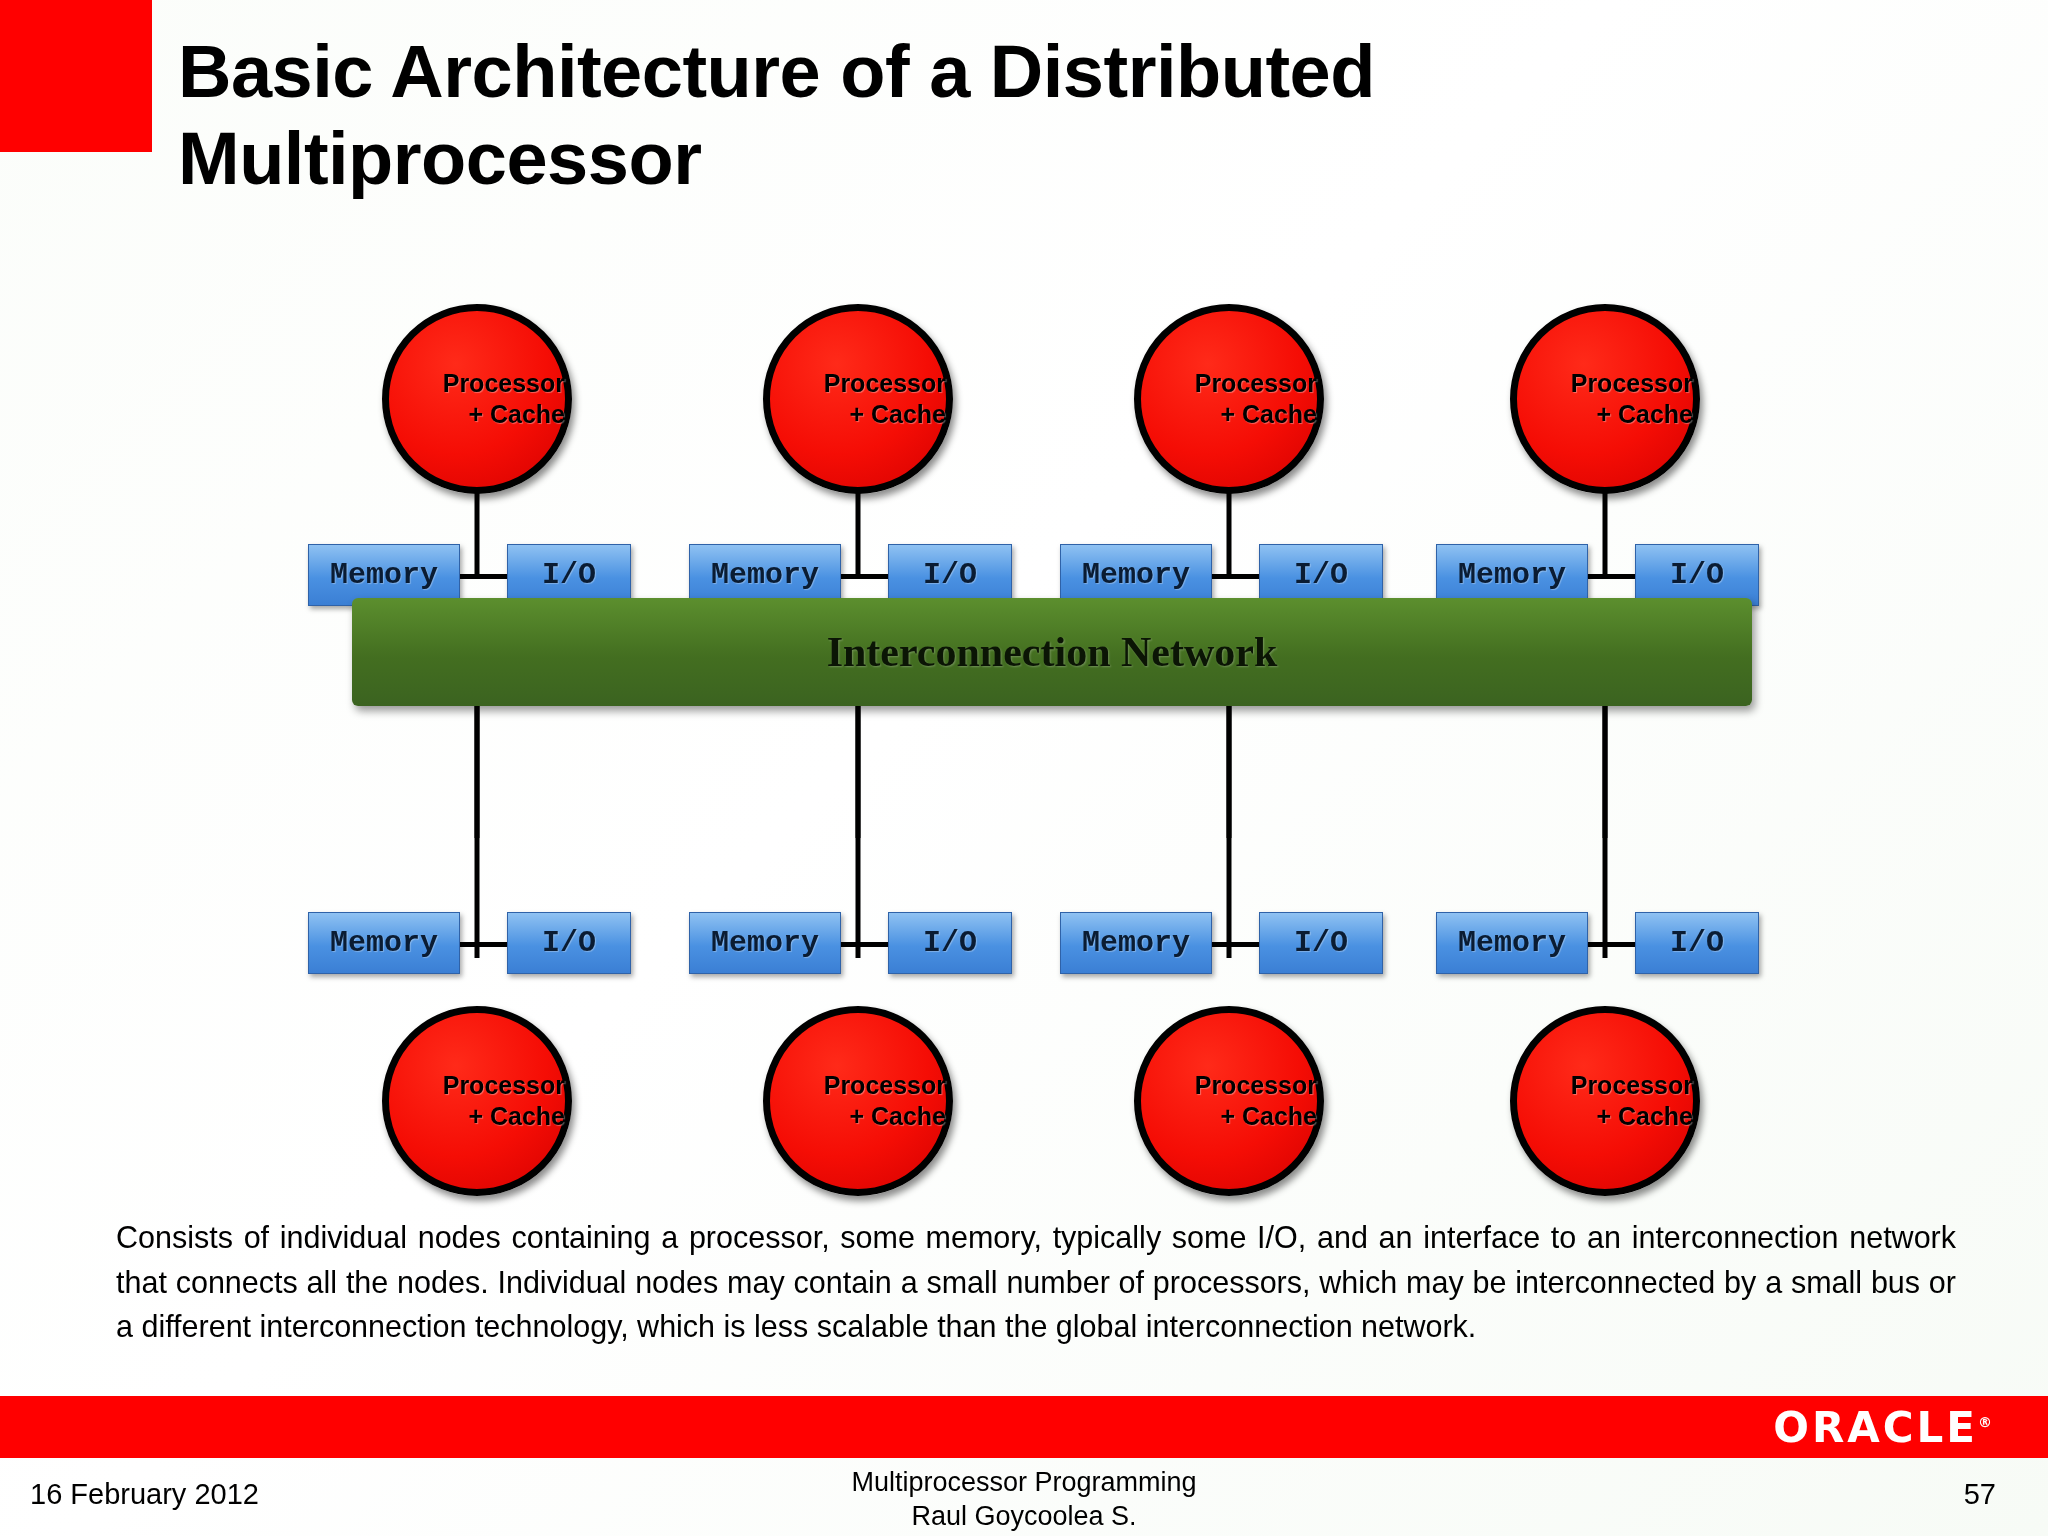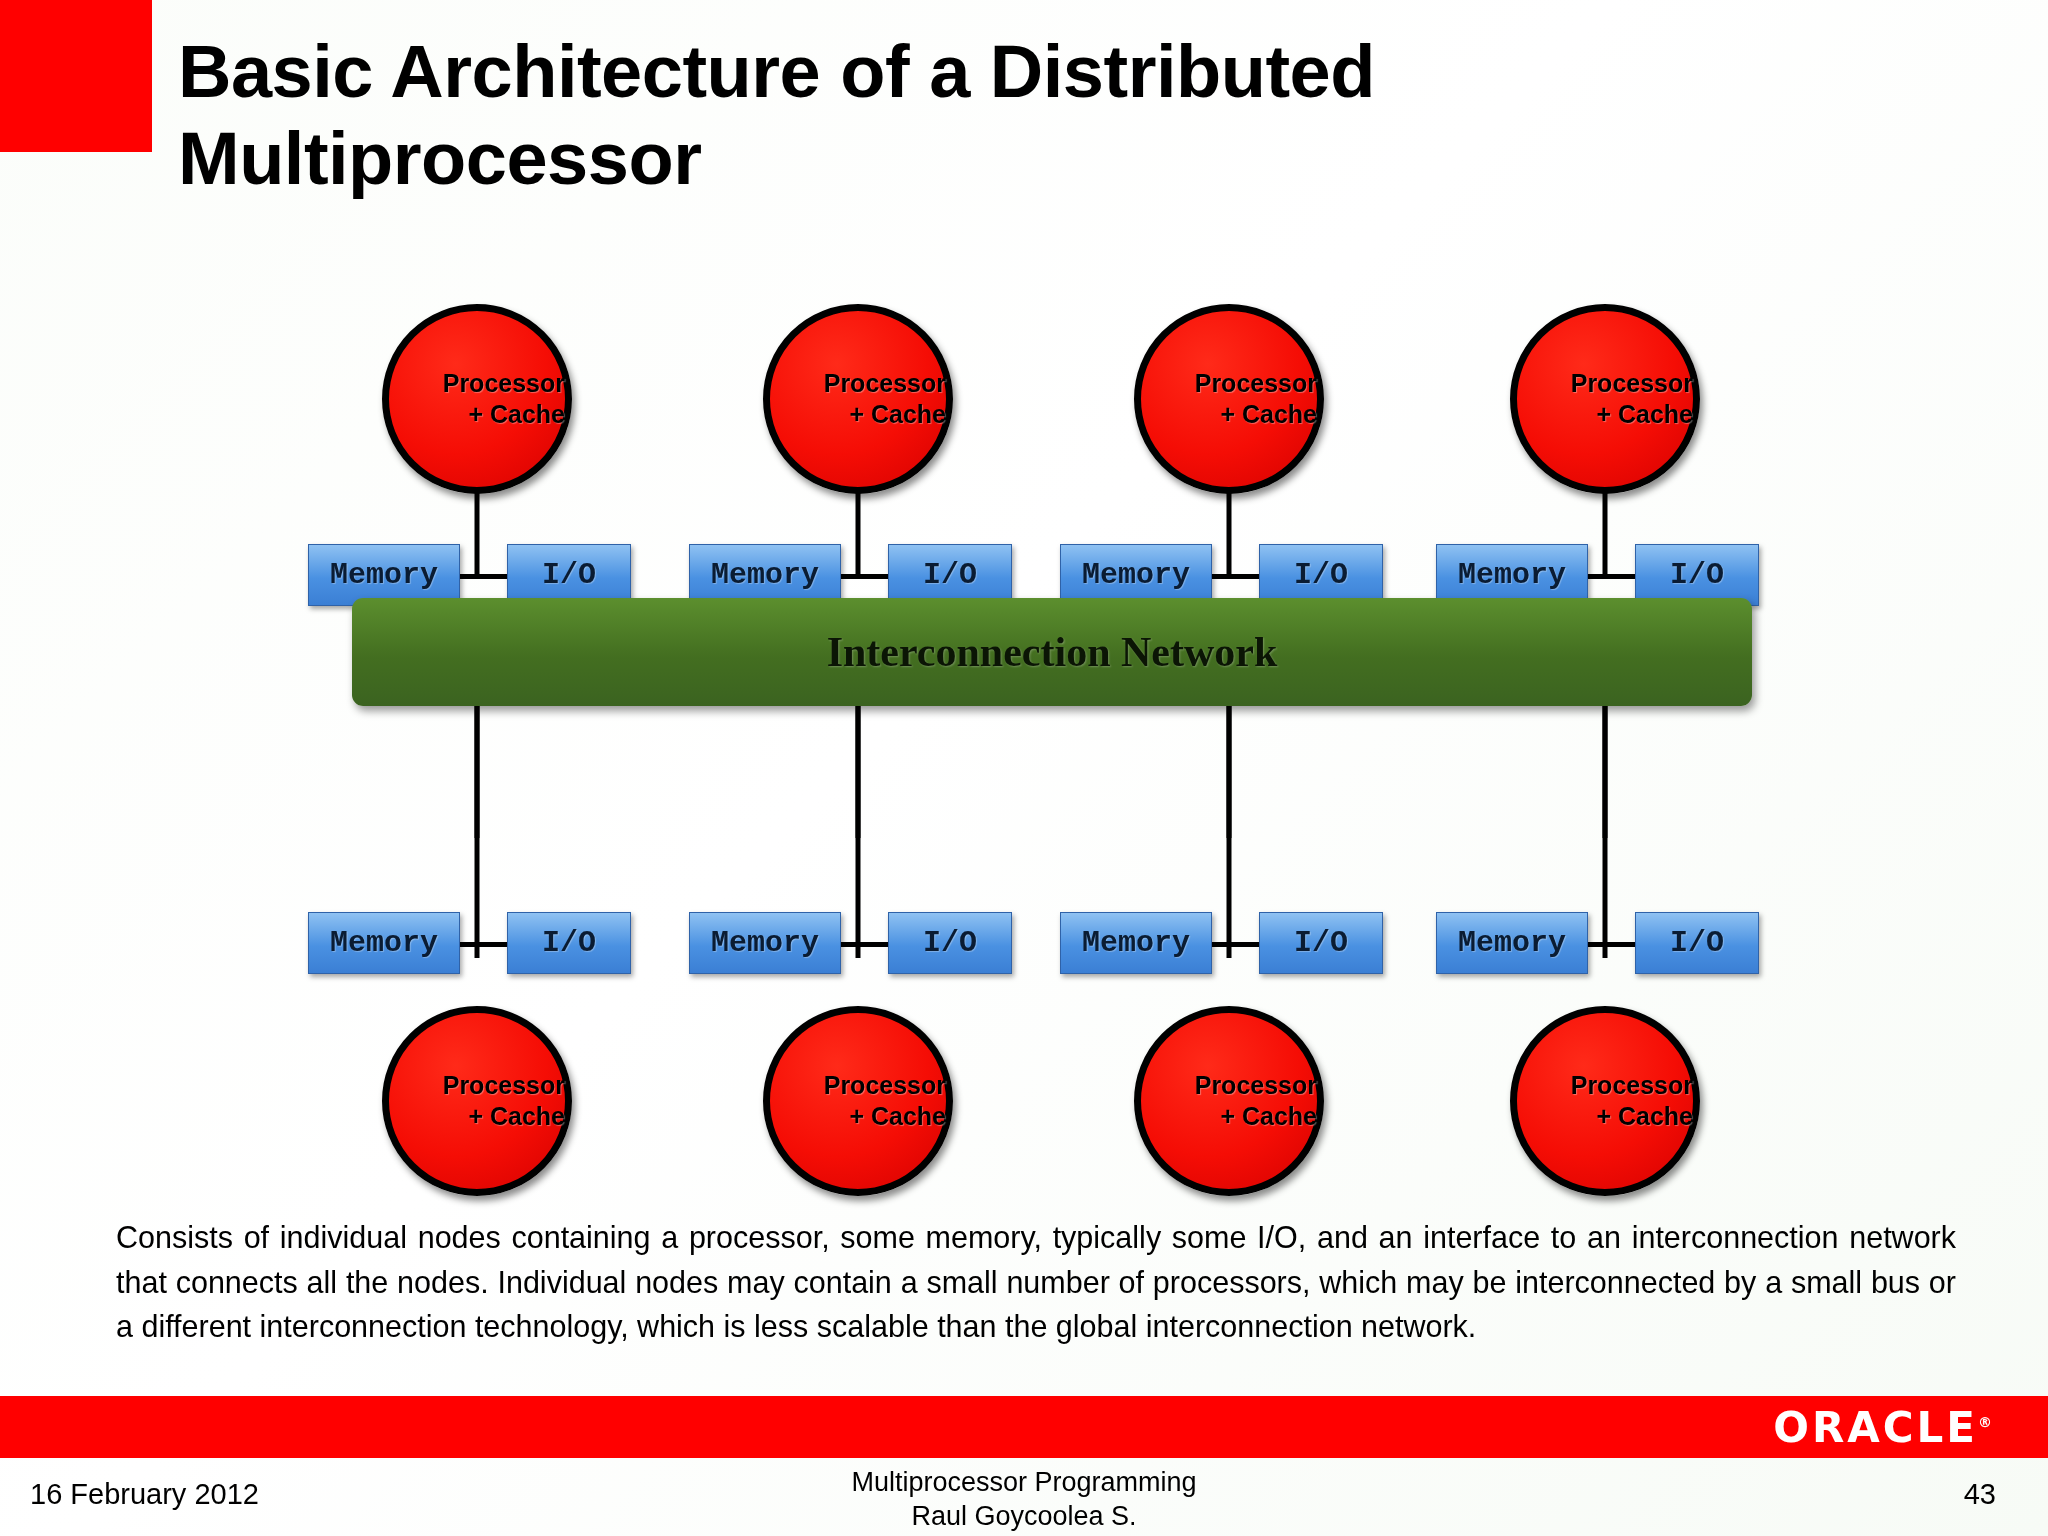--- a/index.html
+++ b/index.html
@@ -99,21 +99,21 @@
     background: #000000;
     z-index: 2;
   }
 
   
   .network {
     position: absolute;
     left: 352px; top: 308px;
     width: 1400px; height: 108px;
     background: linear-gradient(180deg, #5c8f2e 0%, #436e20 55%, #3b6320 100%);
-    border-radius: 11px;
+    border-radius: 6px;
     box-shadow: 3px 5px 8px rgba(0,0,0,0.40);
     display: flex;
     align-items: center;
     justify-content: center;
     z-index: 4;
   }
   .network-label {
     font-family: "Liberation Serif", serif;
     font-weight: bold;
     font-size: 42px;
@@ -276,15 +276,15 @@
   <div class="body-text">Consists of individual nodes containing a processor, some memory, typically some I/O, and an interface to an interconnection network that connects all the nodes. Individual nodes may contain a small number of processors, which may be interconnected by a small bus or a different interconnection technology, which is less scalable than the global interconnection network.</div>
 
   <div class="footer-bar"></div>
   <div class="oracle-logo"><span>ORACLE</span><sup>®</sup></div>
 
   <div class="footer-date">16 February 2012</div>
   <div class="footer-center">
     <div>Multiprocessor Programming</div>
     <div>Raul Goycoolea S.</div>
   </div>
-  <div class="footer-page">43</div>
+  <div class="footer-page">57</div>
 
 </div>
 
 </body></html>

